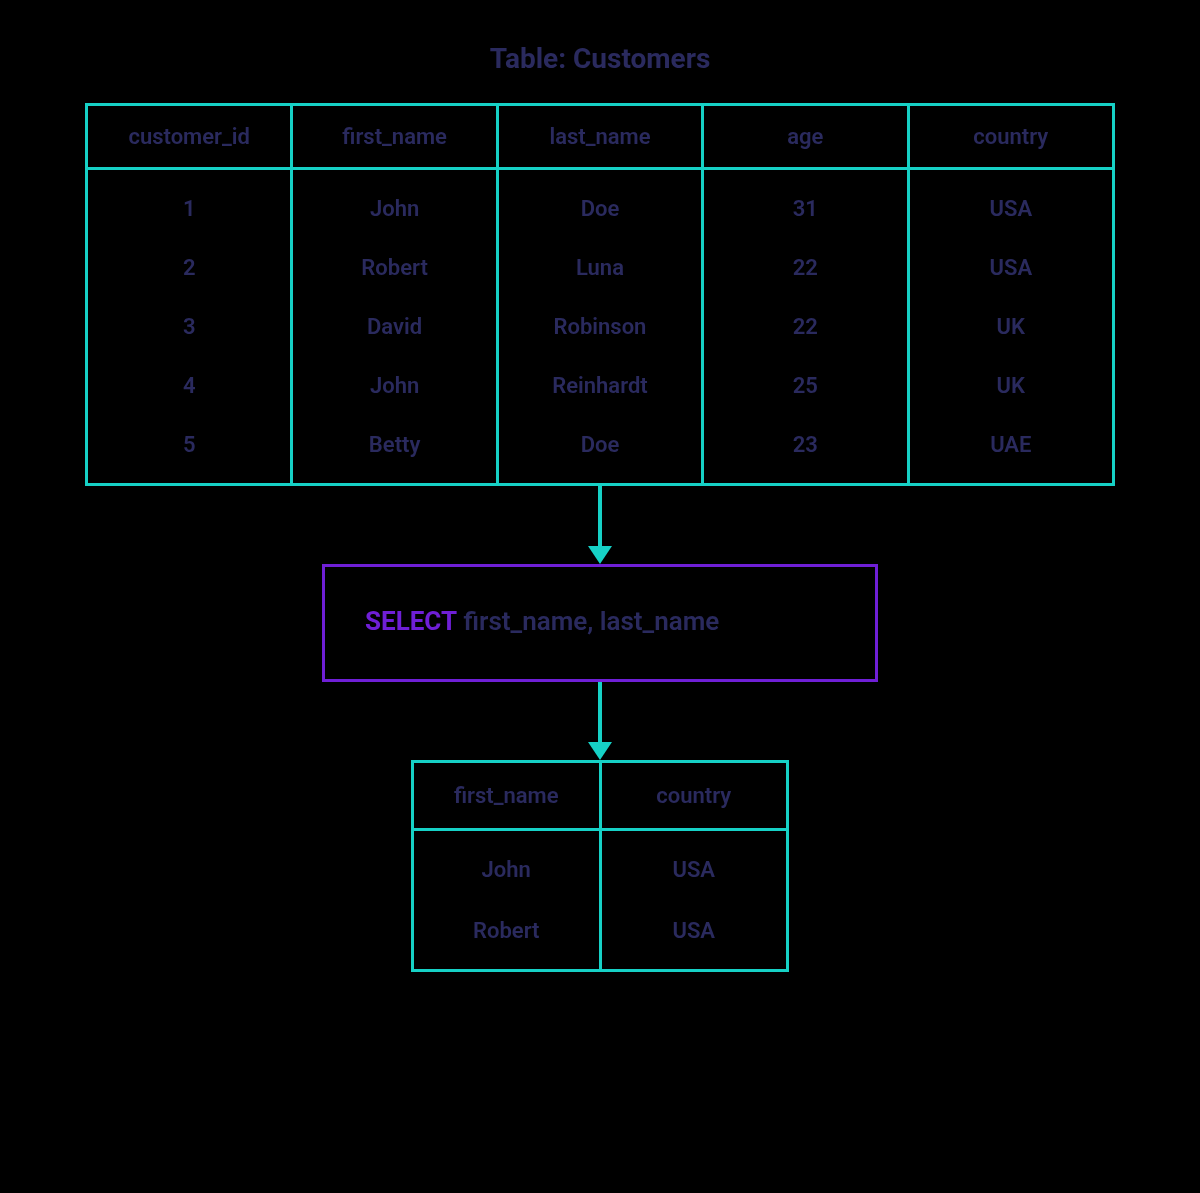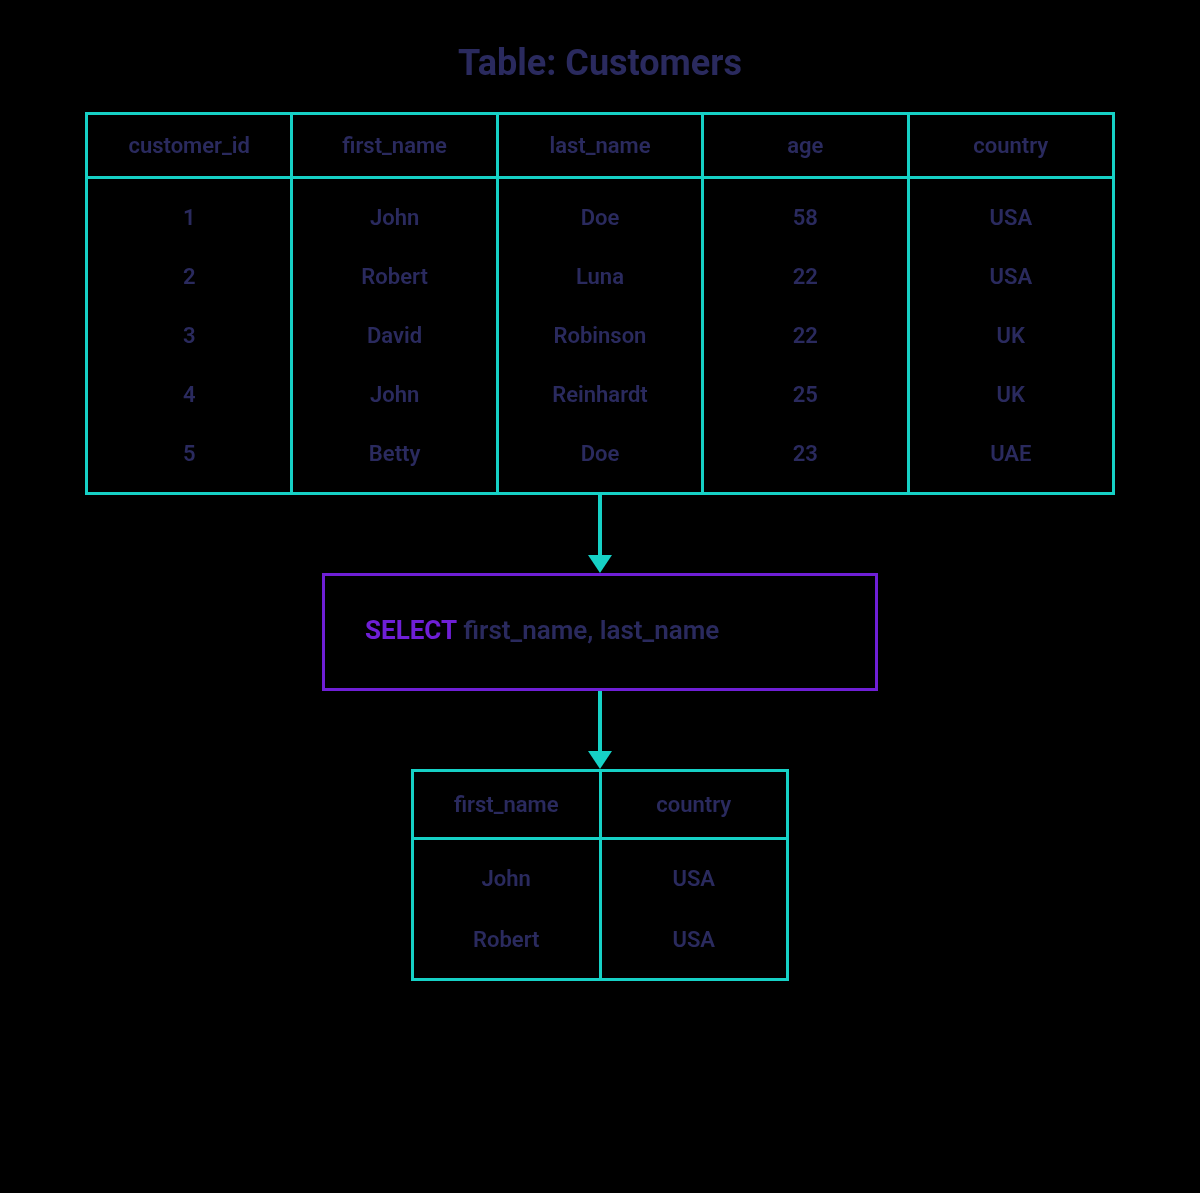--- a/index.html
+++ b/index.html
@@ -11,21 +11,21 @@
     width: 1200px;
     height: 1193px;
     color: #2a2a5e;
     display: flex;
     flex-direction: column;
     align-items: center;
   }
   .title {
     color: #2a2a5e;
     font-weight: 700;
-    font-size: 36px;
+    font-size: 28px;
     margin-top: 42px;
     margin-bottom: 28px;
     text-align: center;
   }
   .cust-table {
     border: 3px solid #16d1c6;
     border-collapse: collapse;
     width: 1030px;
   }
   .cust-table th {
@@ -126,21 +126,21 @@
       <th>last_name</th>
       <th>age</th>
       <th>country</th>
     </tr>
   </thead>
   <tbody>
     <tr>
       <td>1</td>
       <td>John</td>
       <td>Doe</td>
-      <td>58</td>
+      <td>31</td>
       <td>USA</td>
     </tr>
     <tr>
       <td>2</td>
       <td>Robert</td>
       <td>Luna</td>
       <td>22</td>
       <td>USA</td>
     </tr>
     <tr>

